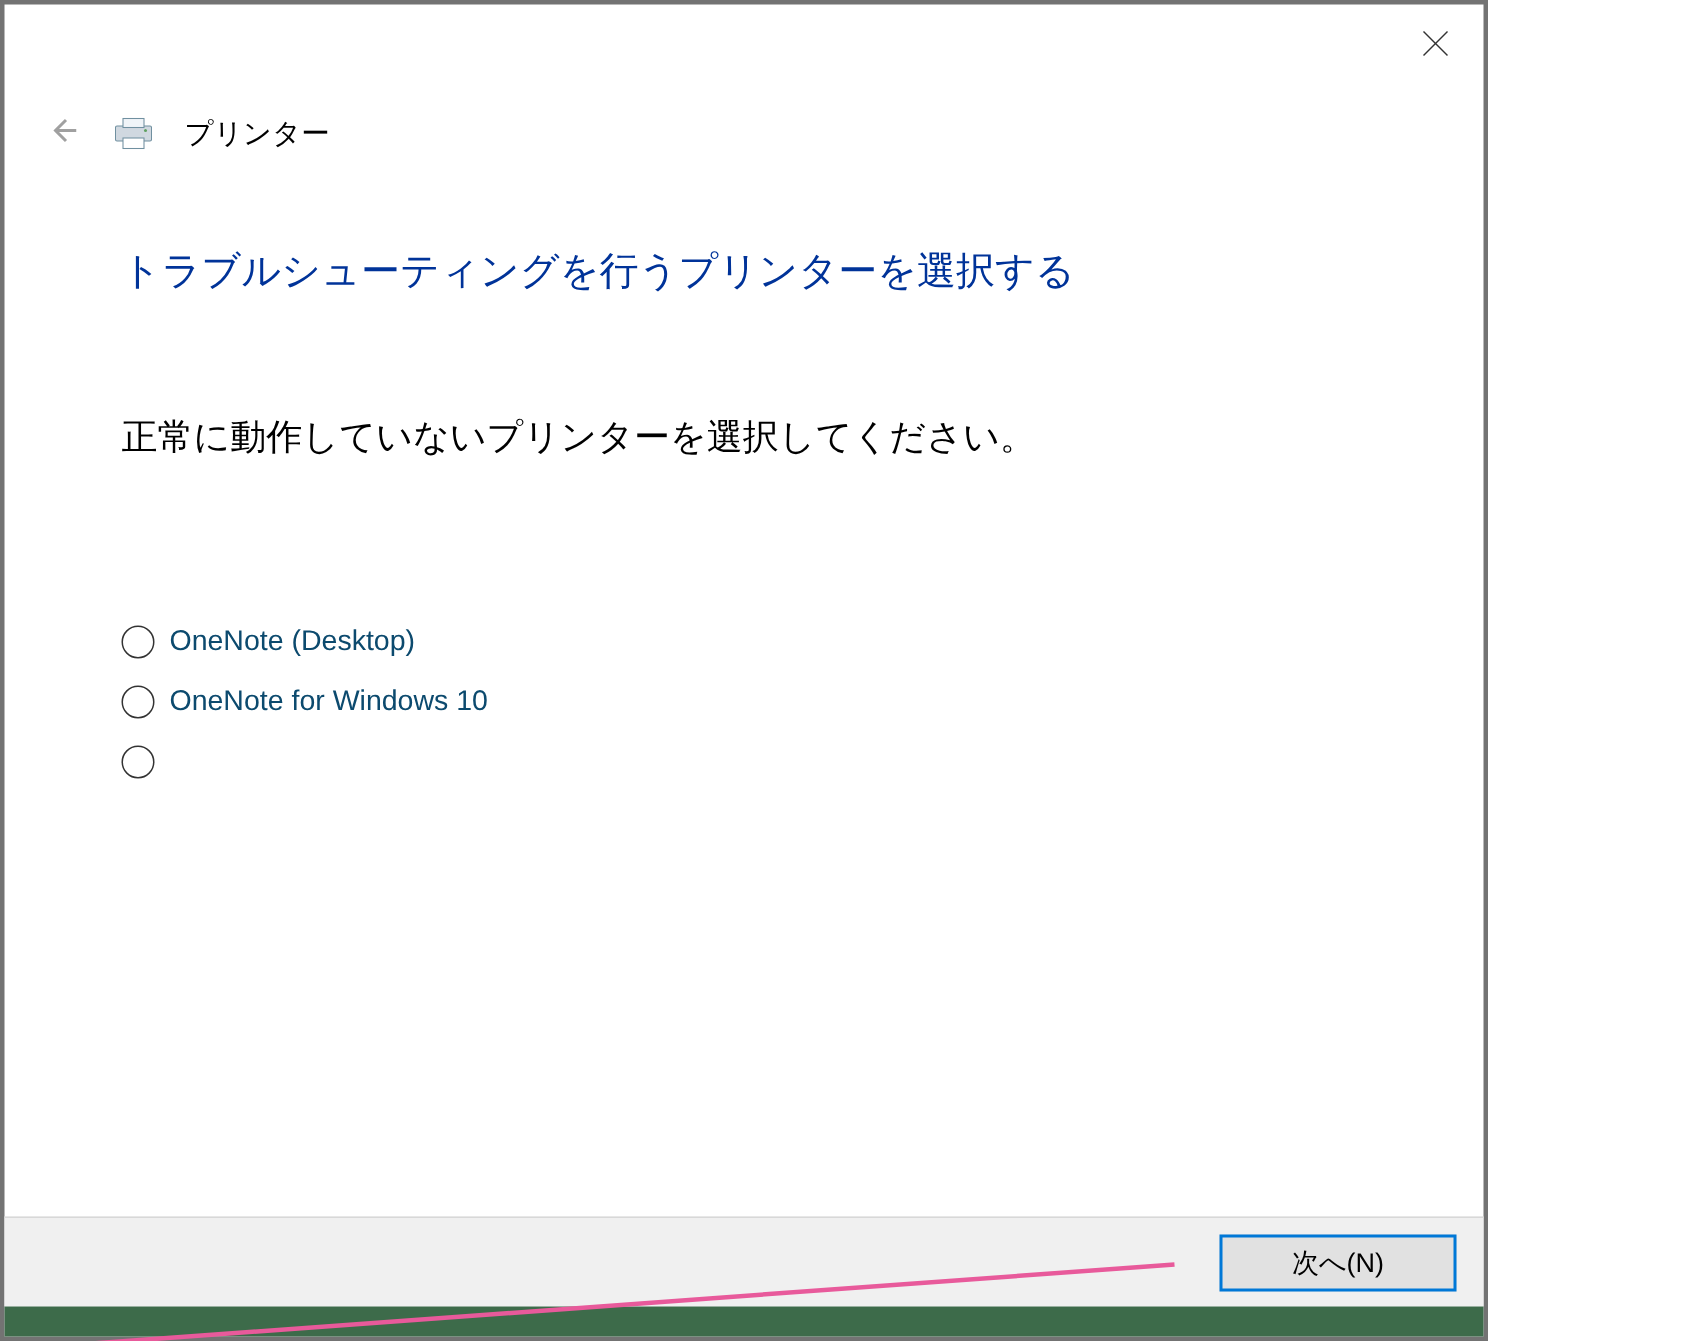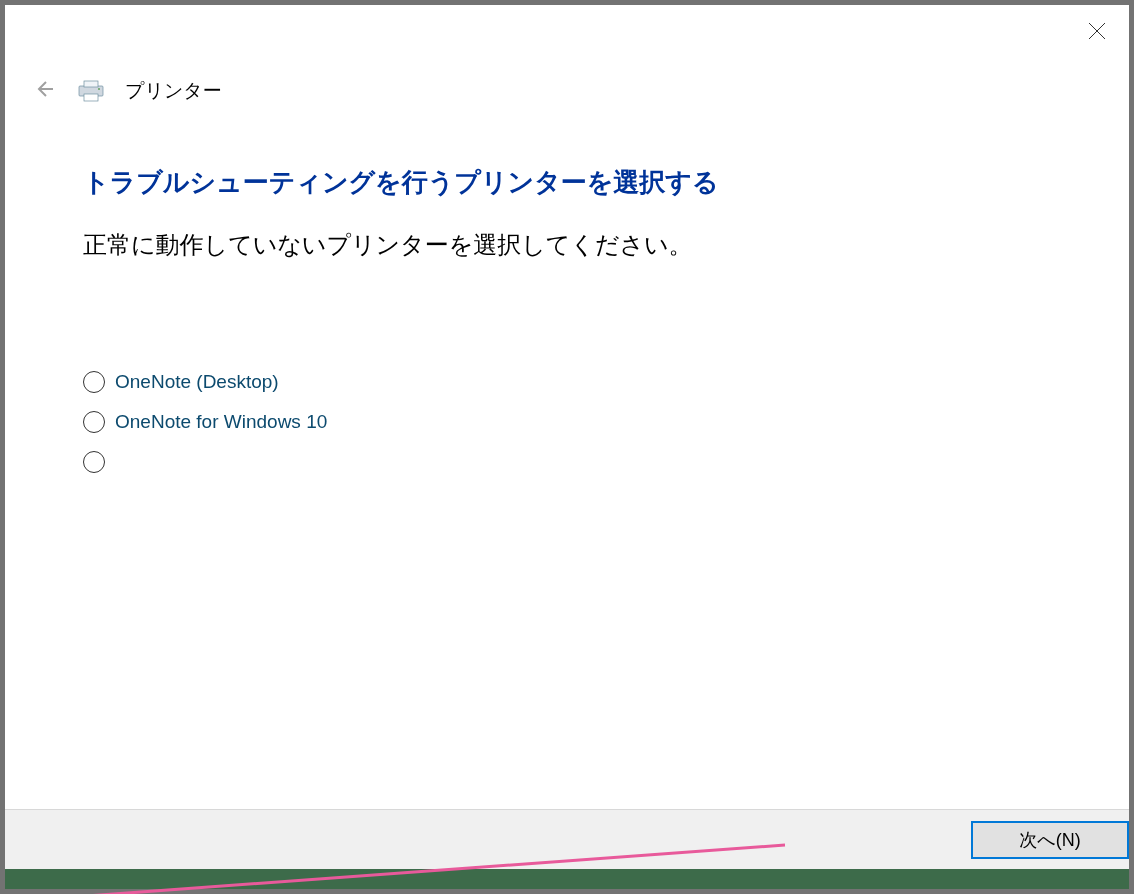--- a/index.html
+++ b/index.html
@@ -5,23 +5,23 @@
     * { margin: 0; padding: 0; box-sizing: border-box; }
     body {
       font-family: "Yu Gothic UI", "Meiryo", sans-serif;
       background: #ffffff;
       width: 1134px;
       height: 894px;
       position: relative;
       overflow: hidden;
     }
     .dialog {
-      width: 1134px;
+      width: 992px;
       height: 894px;
-      border: 5px solid #737373;
+      border: 3px solid #737373;
       background: #ffffff;
       position: relative;
     }
     .close-btn {
       position: absolute;
       top: 8px;
       right: 12px;
       width: 40px;
       height: 40px;
       display: flex;
@@ -58,22 +58,22 @@
     }
     .content {
       position: absolute;
       top: 160px;
       left: 78px;
       right: 78px;
     }
     .title {
       font-size: 26px;
       color: #003399;
-      font-weight: bold;
-      margin-bottom: 29px;
+      font-weight: normal;
+      margin-bottom: 77px;
     }
     .subtitle {
       font-size: 24px;
       color: #000;
       margin-bottom: 110px;
     }
     .radio-group {
       display: flex;
       flex-direction: column;
       gap: 18px;
@@ -109,20 +109,21 @@
       position: absolute;
       bottom: 20px;
       left: 0;
       right: 0;
       height: 60px;
       background: #f0f0f0;
       border-top: 1px solid #d8d8d8;
       display: flex;
       align-items: center;
       justify-content: flex-end;
+      padding-right: 18px;
       gap: 14px;
     }
     .btn {
       min-width: 158px;
       height: 38px;
       background: #e1e1e1;
       border: 1px solid #adadad;
       font-size: 18px;
       color: #000;
       cursor: pointer;

